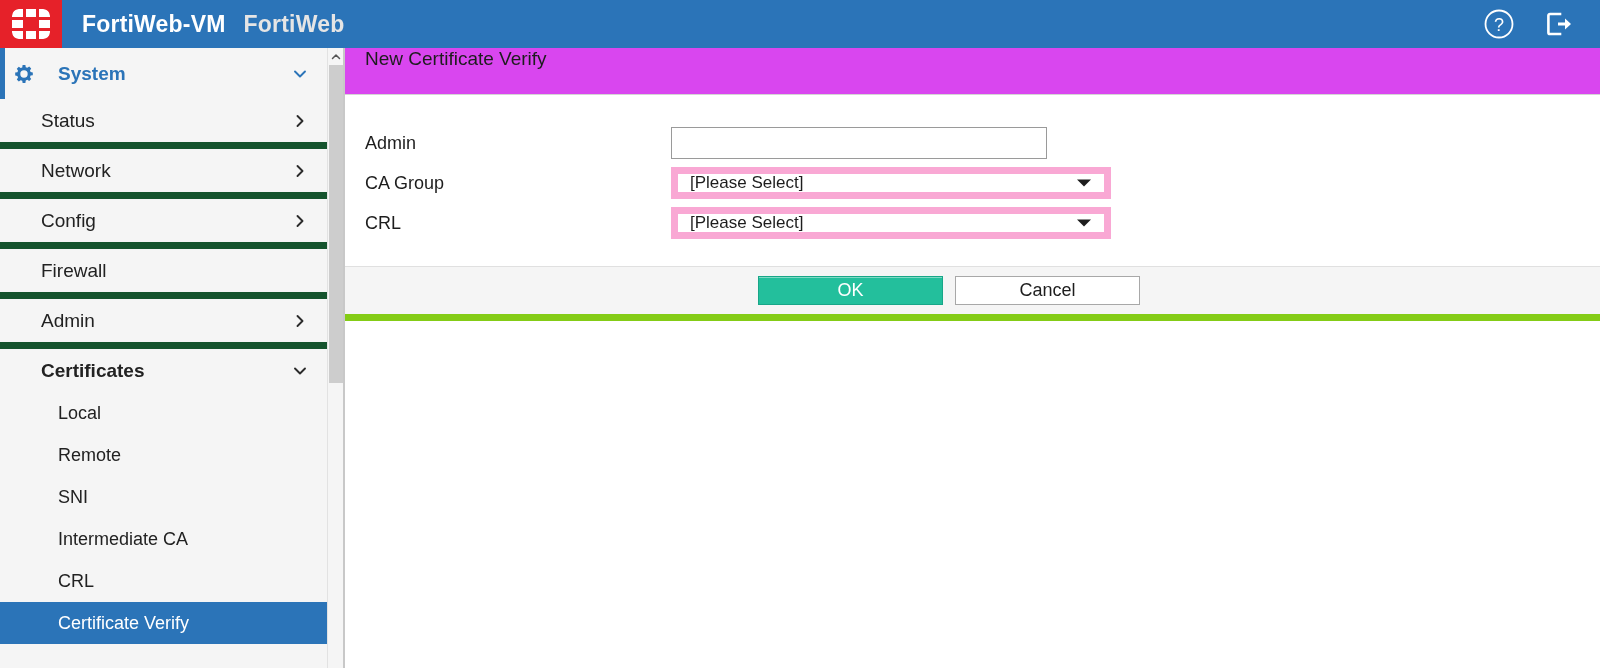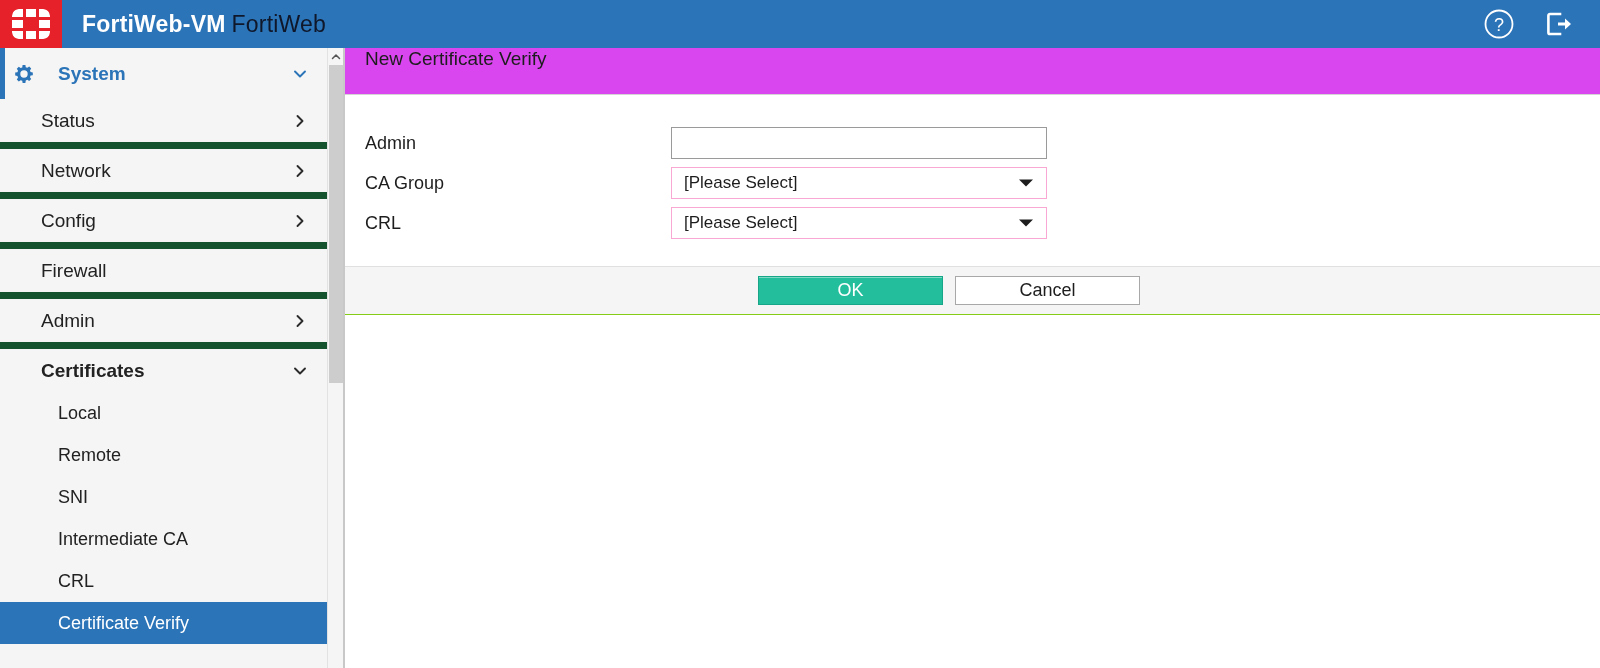--- a/index.html
+++ b/index.html
@@ -9,21 +9,21 @@
   .header{position:absolute;left:0;top:0;width:1600px;height:48px;background:#2b74b8;display:flex;align-items:center;}
   .logo-box{width:62px;height:48px;background:#e62129;display:flex;align-items:center;justify-content:center;flex:0 0 auto;}
   .logo-grid{width:38px;height:30px;border-radius:7px;background:#e62129;display:grid;grid-template-columns:1fr 1fr 1fr;grid-template-rows:1fr 1fr 1fr;gap:3px;overflow:hidden;box-sizing:border-box;}
   .logo-grid i{background:#ffffff;display:block;}
   .logo-grid i.r1c1{border-top-left-radius:6px;}
   .logo-grid i.r1c3{border-top-right-radius:6px;}
   .logo-grid i.r3c1{border-bottom-left-radius:6px;}
   .logo-grid i.r3c3{border-bottom-right-radius:6px;}
   .logo-grid i.hid{background:#e62129;}
   .brand{margin-left:20px;color:#ffffff;font-size:23px;font-weight:bold;letter-spacing:.2px;}
-  .brand-sub{margin-left:6px;color:#0f172a;font-size:23px;font-weight:normal;letter-spacing:.2px;}
+  .brand-sub{margin-left:18px;color:#e5e5e5;font-size:23px;font-weight:bold;letter-spacing:.2px;}
   .header-right{margin-left:auto;display:flex;align-items:center;gap:26px;padding-right:24px;}
   .hicon{width:34px;height:34px;display:flex;align-items:center;justify-content:center;cursor:pointer;}
 
   
   .sidebar{position:absolute;left:0;top:48px;width:327px;height:620px;background:#f5f5f5;overflow:hidden;}
   .nav-section{position:relative;height:51px;display:flex;align-items:center;background:#f5f5f5;}
   .nav-section .accent{position:absolute;left:0;top:0;width:5px;height:51px;background:#2b74b8;}
   .gear{margin-left:14px;width:20px;height:20px;display:flex;align-items:center;justify-content:center;}
   .nav-section .label{margin-left:24px;color:#2b74b8;font-size:19px;font-weight:bold;}
   .nav-section .chev{position:absolute;right:18px;top:0;height:51px;display:flex;align-items:center;}
@@ -50,25 +50,25 @@
   
   .content{position:absolute;left:345px;top:48px;width:1255px;height:620px;background:#ffffff;}
   .panel-title{height:46px;background:#d946ef;border-bottom:1px solid #d4d4d4;display:flex;align-items:flex-start;}
   .panel-title span{margin-left:20px;font-size:19px;color:#1d1d1d;}
 
   .form-body{position:relative;height:172px;background:#ffffff;}
   .frow{position:absolute;left:0;display:flex;align-items:center;}
   .frow .flabel{position:absolute;left:20px;font-size:18px;color:#1d1d1d;white-space:nowrap;}
 
   .txtinput{position:absolute;left:326px;width:376px;height:32px;border:1px solid #9a9a9a;background:#ffffff;box-sizing:border-box;font-family:"Liberation Sans",sans-serif;font-size:17px;color:#1d1d1d;padding:0 8px;outline:none;}
-  .ddown{position:absolute;left:326px;width:376px;height:32px;border:1px solid #f9a8d4;background:#ffffff;box-sizing:border-box;display:flex;align-items:center;cursor:pointer;}
+  .ddown{position:absolute;left:326px;width:440px;height:32px;border:7px solid #f9a8d4;background:#ffffff;box-sizing:border-box;display:flex;align-items:center;cursor:pointer;}
   .ddown .dval{margin-left:12px;font-size:17px;color:#1d1d1d;}
   .ddown .darrow{margin-left:auto;margin-right:12px;}
 
-  .footer-bar{position:absolute;left:0;top:218px;width:1255px;height:47px;background:#f5f5f5;border-top:1px solid #e0e0e0;border-bottom:1px solid #84cc16;}
+  .footer-bar{position:absolute;left:0;top:218px;width:1255px;height:47px;background:#f5f5f5;border-top:1px solid #e0e0e0;border-bottom:7px solid #84cc16;}
   .btn{position:absolute;top:9px;height:29px;box-sizing:border-box;display:flex;align-items:center;justify-content:center;font-size:18px;cursor:pointer;}
   .btn-ok{left:413px;width:185px;background:#23bf9c;border:1px solid #18a688;color:#ffffff;box-shadow:inset 0 1px 0 #7fd9c5;}
   .btn-cancel{left:610px;width:185px;background:#ffffff;border:1px solid #a8a8a8;color:#1d1d1d;}
 </style>
 </head>
 <body>
 
 <div class="header">
   <div class="logo-box">
     <div class="logo-grid">

